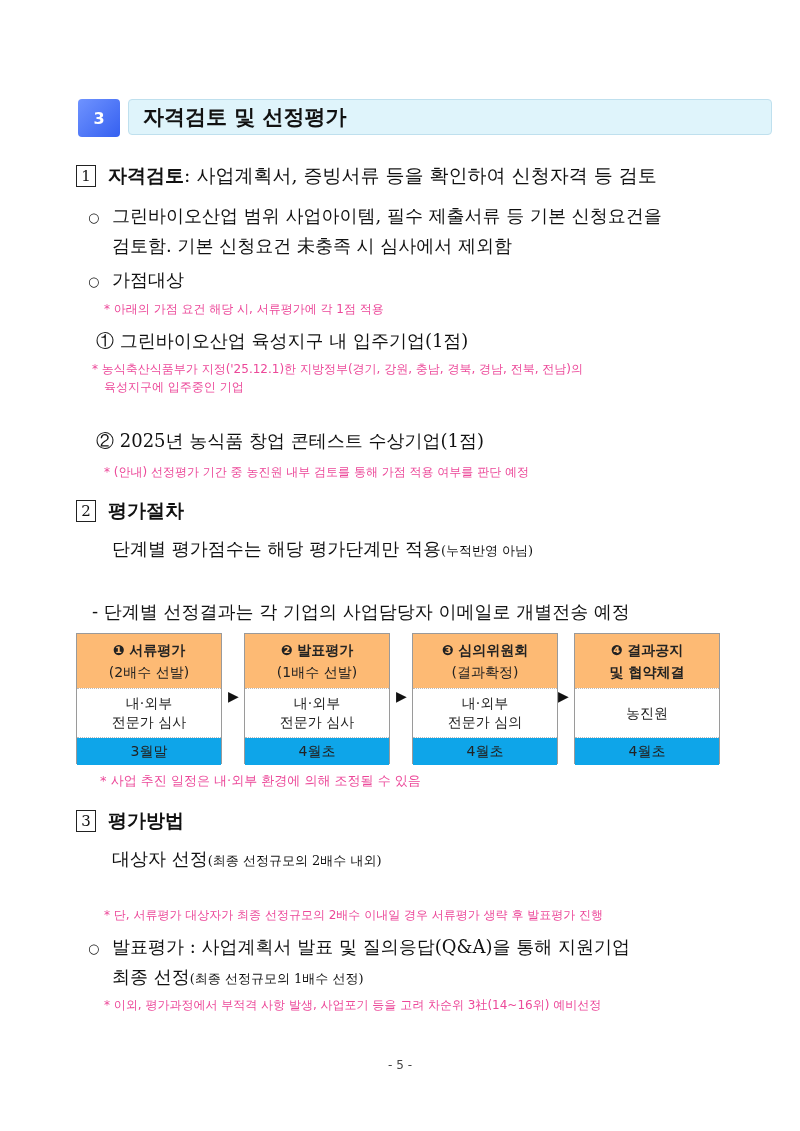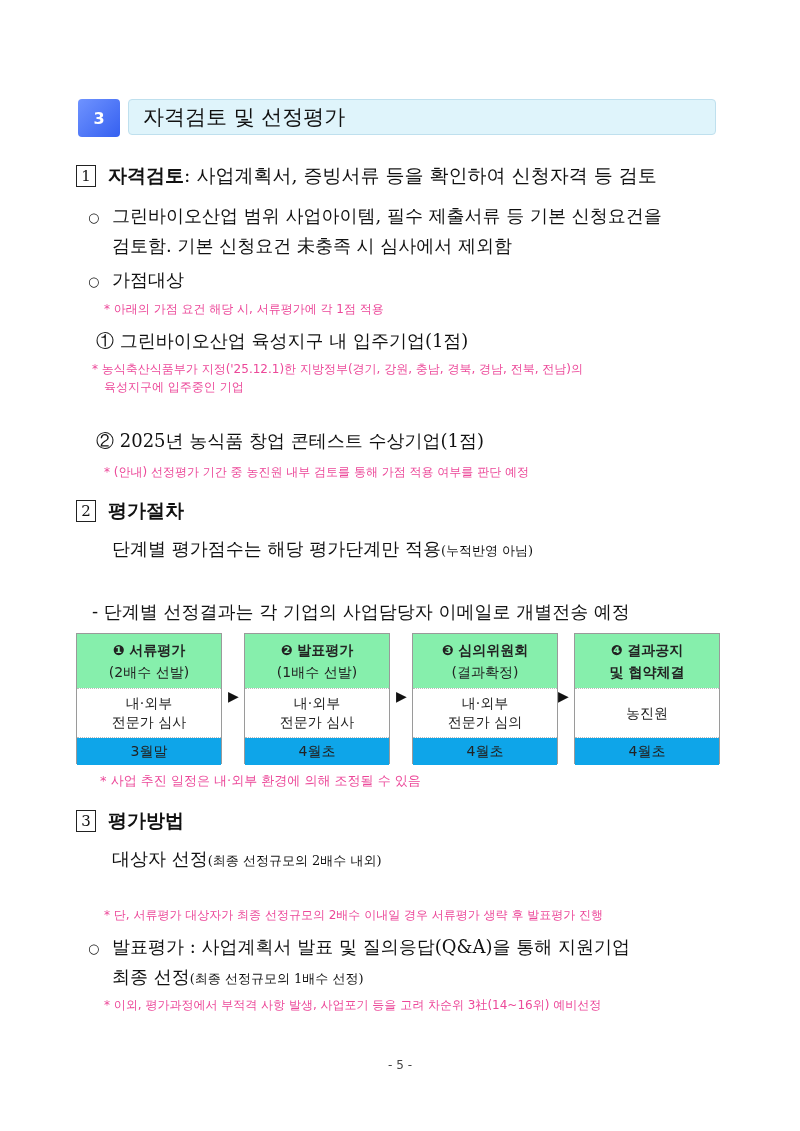--- a/index.html
+++ b/index.html
@@ -8,44 +8,44 @@
     font-family: "DejaVu Serif", "Liberation Serif", serif; color: #111;
   }
   .abs { position: absolute; }
   .header-badge {
     left: 78px; top: 99px; width: 42px; height: 38px;
     background: linear-gradient(135deg, #6f93ff 0%, #3560f0 100%);
     border-radius: 4px; color: #fff; font-family: "DejaVu Sans", sans-serif;
     font-weight: bold; font-size: 16px; display: flex; align-items: center; justify-content: center;
   }
   .header-bar {
-    left: 128px; top: 99px; width: 588px; height: 36px;
+    left: 128px; top: 99px; width: 644px; height: 36px;
     background: #dff4fb; border: 1px solid #bfe0ee; border-radius: 4px;
-    font-family: "DejaVu Sans", sans-serif; font-weight: normal; font-size: 21px;
+    font-family: "DejaVu Sans", sans-serif; font-weight: bold; font-size: 21px;
     display: flex; align-items: center; padding-left: 14px; box-sizing: border-box; color: #111;
   }
   .sec-title { font-size: 19px; display: flex; align-items: center; }
   .sec-num {
     display: inline-flex; align-items: center; justify-content: center;
     width: 18px; height: 20px; border: 1.5px solid #222; font-size: 15px;
     margin-right: 12px; font-family: "DejaVu Serif", serif; line-height: 1;
   }
   .bold { font-weight: bold; }
   .l1 { font-size: 18px; line-height: 28px; }
   .l1 .bullet { display: inline-block; width: 24px; font-size: 13px; }
   .note { font-family: "DejaVu Sans", sans-serif; font-size: 12px; line-height: 18px; color: #ec4899; }
   .small-serif { font-size: 13px; }
   .sub-item { font-size: 18px; line-height: 26px; }
 
   .flow-box {
     position: absolute; top: 633px; width: 146px; height: 131px;
     border: 1px solid #9a9a9a; box-sizing: border-box; font-family: "DejaVu Sans", sans-serif;
     text-align: center; color: #222;
   }
-  .flow-box .fb-head { background: #86efac; height: 54px; display: flex; flex-direction: column; justify-content: center; font-size: 14px; line-height: 22px; }
+  .flow-box .fb-head { background: #fdba74; height: 54px; display: flex; flex-direction: column; justify-content: center; font-size: 14px; line-height: 22px; }
   .flow-box .fb-head .t { font-weight: bold; }
   .flow-box .fb-mid { background: #fff; height: 48px; display: flex; flex-direction: column; justify-content: center; font-size: 14px; line-height: 19px; border-top: 1px dotted #bbb; border-bottom: 1px dotted #bbb; }
   .flow-box .fb-foot { background: #0ea5e9; height: 27px; display: flex; align-items: center; justify-content: center; font-size: 14px; }
   .arrow { position: absolute; top: 688px; font-size: 14px; color: #111; font-family: "DejaVu Sans", sans-serif; }
   .page-num { left: 0; width: 800px; top: 1058px; text-align: center; font-family: "DejaVu Sans", sans-serif; font-size: 12px; color: #444; }
 </style>
 </head>
 <body>
 
 <div class="abs header-badge">3</div>

